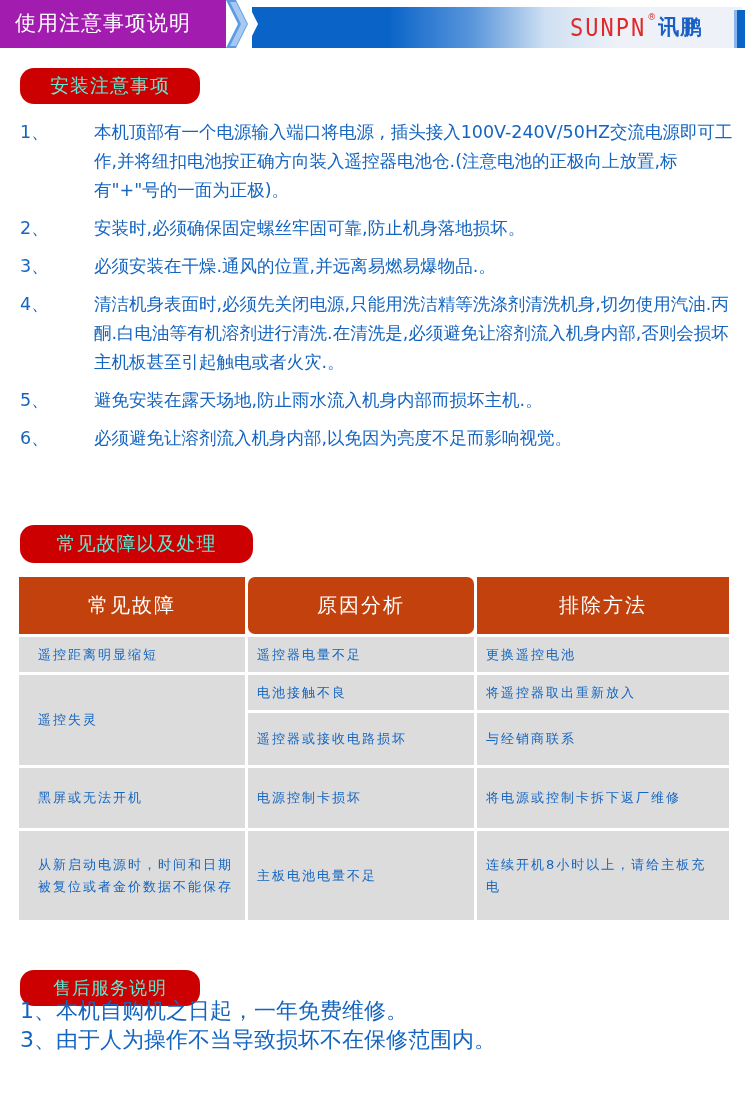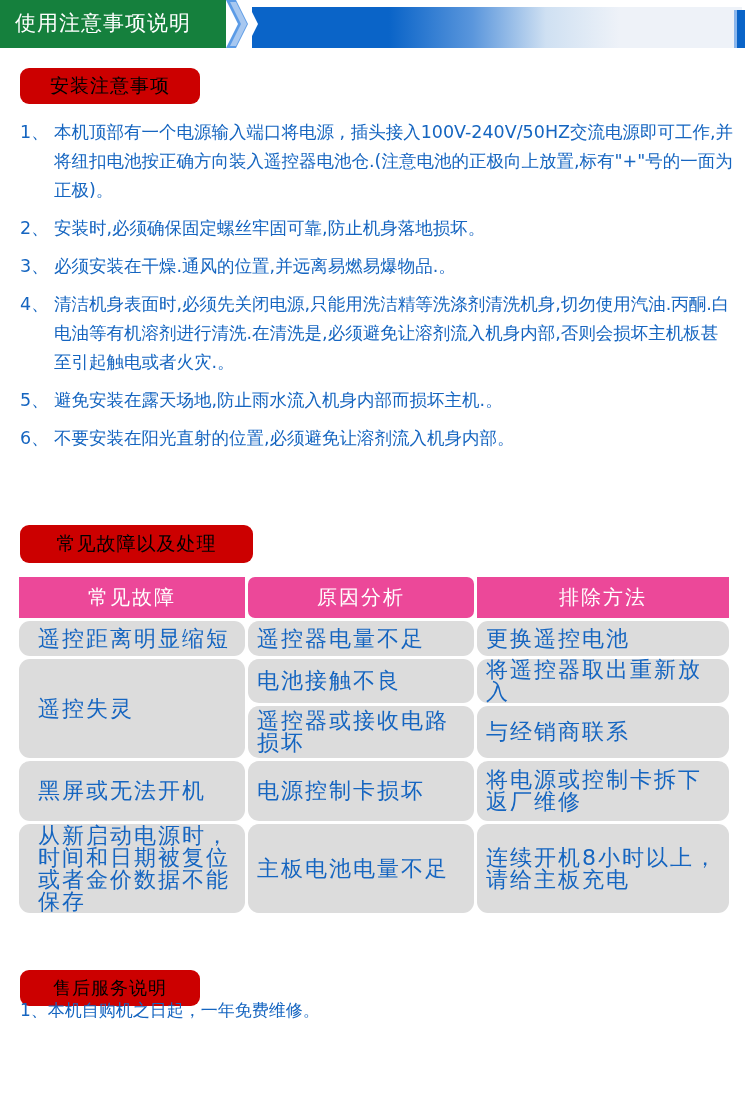--- a/index.html
+++ b/index.html
@@ -1,60 +1,65 @@
 <!DOCTYPE html>
 <html><head>
 <meta charset="utf-8">
 <style>
   * { margin: 0; padding: 0; box-sizing: border-box; }
   html, body { width: 750px; height: 1094px; background: #ffffff; overflow: hidden; }
   body { font-family: "DejaVu Sans", "Liberation Sans", sans-serif; color: #1565c0; position: relative; }
 
   .header { position: absolute; left: 0; top: 0; width: 750px; height: 50px; }
-  .header-left { position: absolute; left: 0; top: 0; width: 226px; height: 48px; background: #15803d; }
+  .header-left { position: absolute; left: 0; top: 0; width: 226px; height: 48px; background: #a21caf; }
   .header-title { position: absolute; left: 15px; top: 9px; font-size: 21px; color: #ffffff; letter-spacing: 1px; }
   .header-chevron { position: absolute; left: 214px; top: 0; width: 50px; height: 50px; }
   .header-band { position: absolute; left: 252px; top: 7px; width: 490px; height: 41px;
     background: linear-gradient(to right, #0a64c8 0%, #0a64c8 28%, #5a96dc 45%, #cfe0f2 60%, #eef2f8 75%, #eef2f8 100%); }
   .logo { position: absolute; left: 570px; top: 10px; height: 34px; display: flex; align-items: center; }
   .logo-sunpn { font-family: "DejaVu Sans Mono", monospace; font-size: 22px; color: #e02a2a; letter-spacing: 2px; font-weight: normal; transform: scaleY(1.1); }
   .logo-reg { font-size: 9px; color: #e02a2a; position: relative; top: -10px; margin-left: 1px; }
   .logo-cn { font-size: 21px; color: #1a5fc4; font-weight: bold; margin-left: 2px; letter-spacing: 1px; }
   .header-bar { position: absolute; left: 737px; top: 10px; width: 8px; height: 38px; background: #0a64c8; }
   .header-bar2 { position: absolute; left: 734px; top: 10px; width: 3px; height: 38px; background: #8ab6ec; }
 
-  .badge { position: absolute; left: 20px; background: #cc0000; color: #000000; border-radius: 9px;
+  .badge { position: absolute; left: 20px; background: #cc0000; color: #5eead4; border-radius: 14px;
     font-size: 19px; letter-spacing: 1px; display: flex; align-items: center; justify-content: center; }
 
   .list { position: absolute; left: 20px; width: 715px; }
   .item { display: flex; font-size: 17.5px; line-height: 29px; color: #1565c0; margin-bottom: 9px; }
   .item .num { width: 34px; flex: none; }
-  .item .txt { flex: 1; }
+  .item .txt { flex: 1; margin-left: 40px; }
   table.fault { position: absolute; left: 16px; top: 574px; border-collapse: separate; border-spacing: 3px; }
-  table.fault th { background: #ec4899; color: #ffffff; font-weight: normal; font-size: 20px; letter-spacing: 2px; height: 41px; text-align: center; }
-  table.fault td { background: #dcdcdc; color: #1565c0; font-size: 22px; letter-spacing: 2px; padding: 0 8px 0 19px; vertical-align: middle; line-height: 22px; border-radius: 11px; }
+  table.fault th { background: #c2410c; color: #ffffff; font-weight: normal; font-size: 20px; letter-spacing: 2px; height: 57px; text-align: center; }
+  table.fault td { background: #dcdcdc; color: #1565c0; font-size: 13px; letter-spacing: 2px; padding: 0 8px 0 19px; vertical-align: middle; line-height: 22px; }
   table.fault td.c2, table.fault td.c3 { padding-left: 9px; }
 
   .service { position: absolute; left: 20px; top: 996px; }
-  .service .sitem { font-size: 17px; line-height: 29px; color: #1565c0; }
+  .service .sitem { font-size: 22px; line-height: 29px; color: #1565c0; }
 </style>
 </head>
 <body>
 
 <div class="header">
   <div class="header-left">
     <span class="header-title">使用注意事项说明</span>
   </div>
   <div class="header-band"></div>
   <svg class="header-chevron" viewBox="0 0 50 50">
     <polygon points="12,0 24,0 36,24 24,48 12,48 24,24" fill="#5b9be6"></polygon>
     <polygon points="22,0 32,0 44,24 32,48 22,48 34,24" fill="#ffffff"></polygon>
     <polygon points="25,0 31,0 43,24 31,48 25,48 37,24" fill="#0a64c8" opacity="0"></polygon>
     <polygon points="16,2 22,2 33,24 22,46 16,46 27,24" fill="#a8c8f0"></polygon>
   </svg>
+  <div class="logo">
+    <span class="logo-sunpn">SUNPN</span>
+    <span class="logo-reg">®</span>
+    <span class="logo-cn">讯鹏</span>
+  </div>
   <div class="header-bar2"></div>
   <div class="header-bar"></div>
 </div>
 
 <div class="badge" style="top:68px;width:180px;height:36px;">安装注意事项</div>
 
 <div class="list" style="top:118px;">
   <div class="item">
     <span class="num">1、</span>
     <span class="txt">本机顶部有一个电源输入端口将电源 , 插头接入100V-240V/50HZ交流电源即可工作,并将纽扣电池按正确方向装入遥控器电池仓.(注意电池的正极向上放置,标有"+"号的一面为正极)。</span>
@@ -70,21 +75,21 @@
   <div class="item">
     <span class="num">4、</span>
     <span class="txt">清洁机身表面时,必须先关闭电源,只能用洗洁精等洗涤剂清洗机身,切勿使用汽油.丙酮.白电油等有机溶剂进行清洗.在清洗是,必须避免让溶剂流入机身内部,否则会损坏主机板甚至引起触电或者火灾.。</span>
   </div>
   <div class="item">
     <span class="num">5、</span>
     <span class="txt">避免安装在露天场地,防止雨水流入机身内部而损坏主机.。</span>
   </div>
   <div class="item">
     <span class="num">6、</span>
-    <span class="txt">不要安装在阳光直射的位置,必须避免让溶剂流入机身内部。</span>
+    <span class="txt">必须避免让溶剂流入机身内部,以免因为亮度不足而影响视觉。</span>
   </div>
 </div>
 
 <div class="badge" style="top:525px;width:233px;height:38px;">常见故障以及处理</div>
 
 <table class="fault">
   <thead>
     <tr>
       <th style="width:226px;">常见故障</th>
       <th style="width:226px;border-radius:7px;">原因分析</th>
@@ -118,13 +123,16 @@
     </tr>
   </tbody>
 </table>
 
 <div class="badge" style="top:950px;width:180px;height:36px;font-size:18px;margin-top:20px;">售后服务说明</div>
 
 <div class="service">
   <div class="sitem">
     <span>1、</span><span>本机自购机之日起，一年免费维修。</span>
   </div>
+  <div class="sitem">
+    <span>3、</span><span>由于人为操作不当导致损坏不在保修范围内。</span>
+  </div>
 </div>
 
 </body></html>

